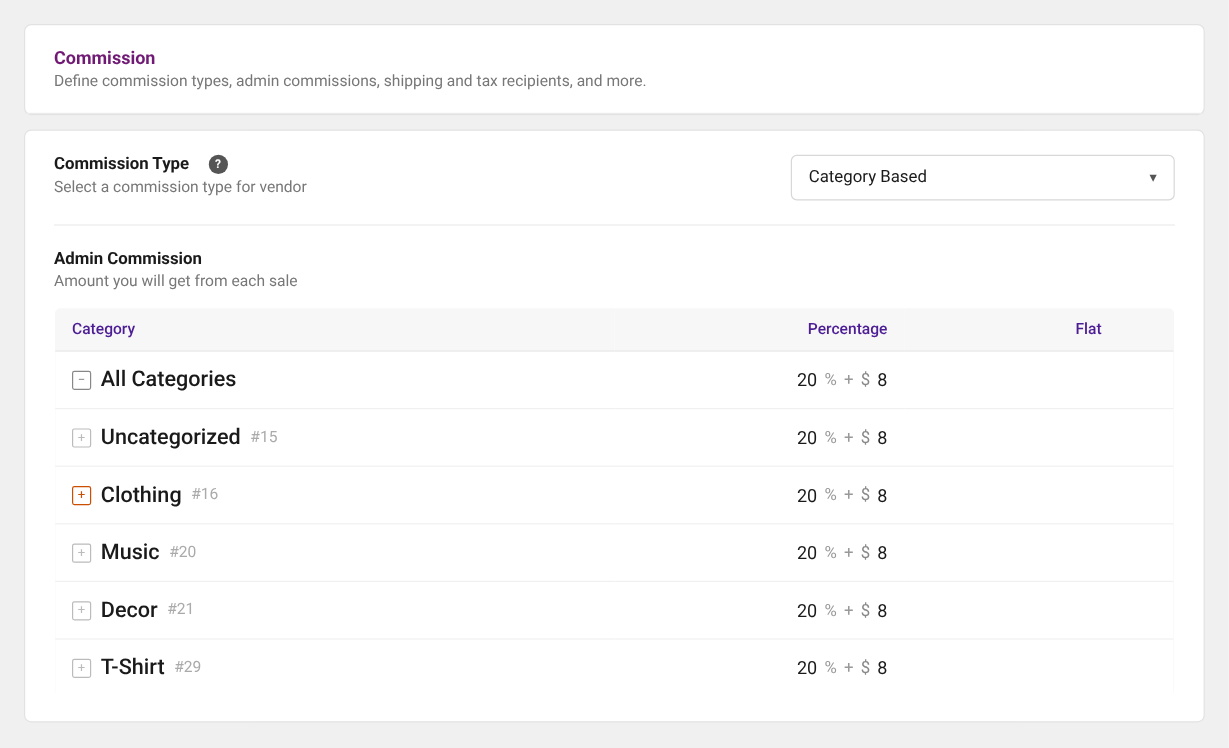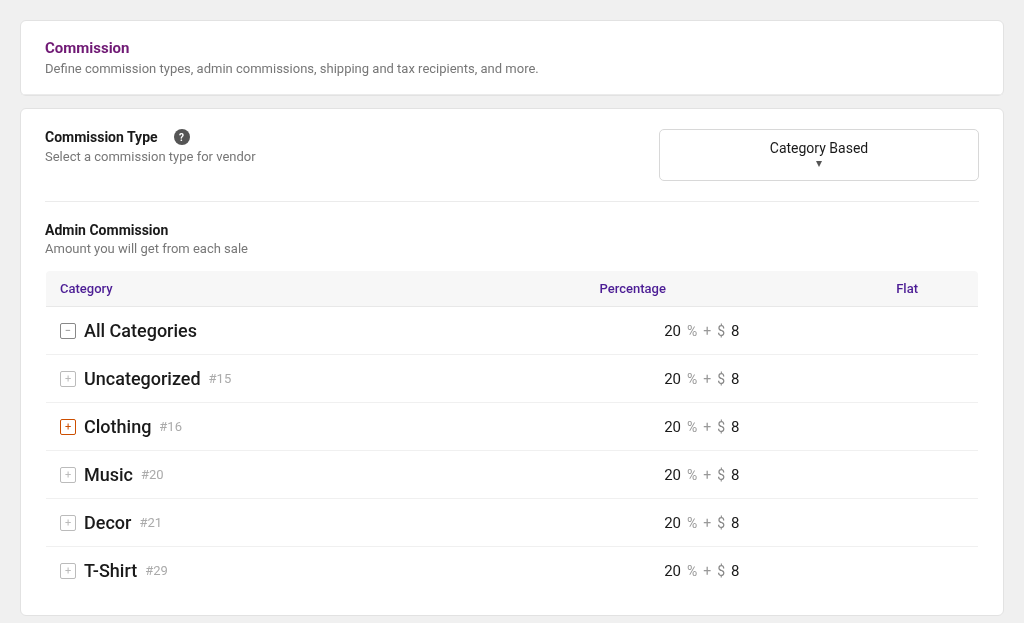--- a/index.html
+++ b/index.html
@@ -84,21 +84,20 @@
       align-items: center;
       justify-content: space-between;
       border: 1px solid #d8d8d8;
       border-radius: 5px;
       padding: 10px 14px;
       min-width: 320px;
       background: #fff;
       cursor: pointer;
       font-size: 14px;
       color: #1a1a1a;
-      flex-direction: column;
     }
     .dropdown-select .chevron {
       font-size: 12px;
       color: #555;
     }
     .admin-commission-section {}
     .admin-commission-title {
       font-size: 14px;
       font-weight: 700;
       color: #1a1a1a;
@@ -240,21 +239,21 @@
       </div>
 
       <div class="admin-commission-section">
         <div class="admin-commission-title">Admin Commission</div>
         <div class="admin-commission-sub">Amount you will get from each sale</div>
 
         <table class="commission-table">
           <thead>
             <tr>
               <th>Category</th>
-              <th style="text-align:center;">Percentage</th>
+              <th style="text-align:right;">Percentage</th>
               <th class="right" style="text-align:right; padding-right:60px;">Flat</th>
             </tr>
           </thead>
           <tbody id="table-body">
 
           <tr>
                 <td>
                   <div class="category-cell">
                     <span class="cat-icon all-cat">−</span>
                     <span class="cat-name">All Categories</span>

